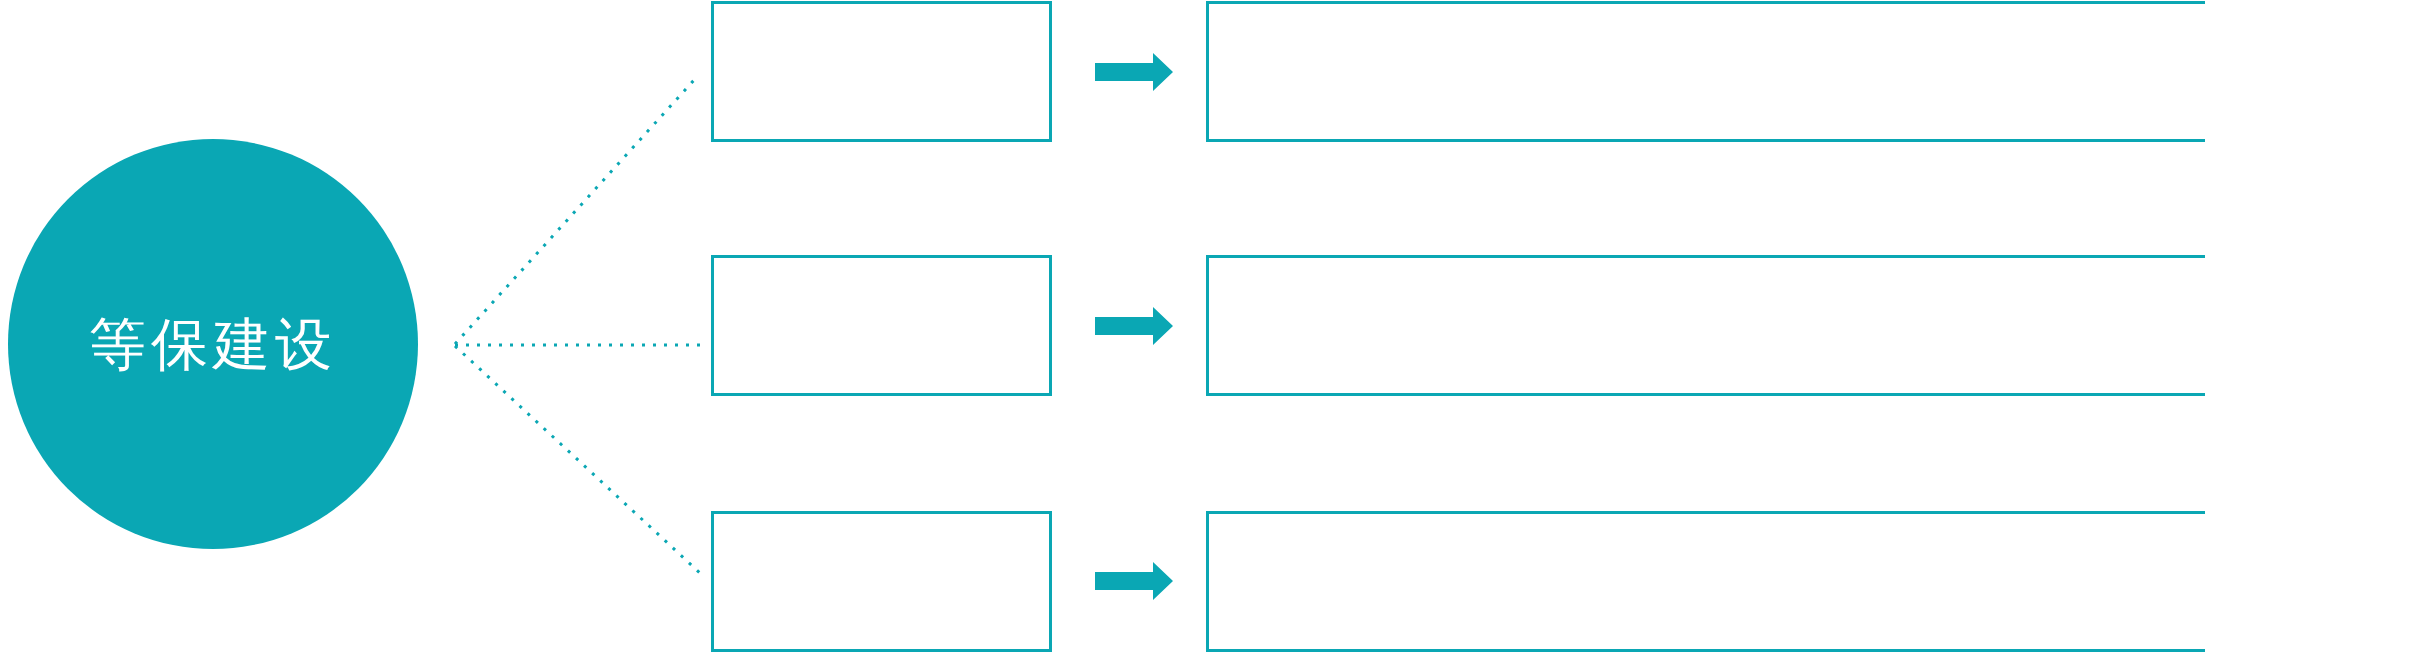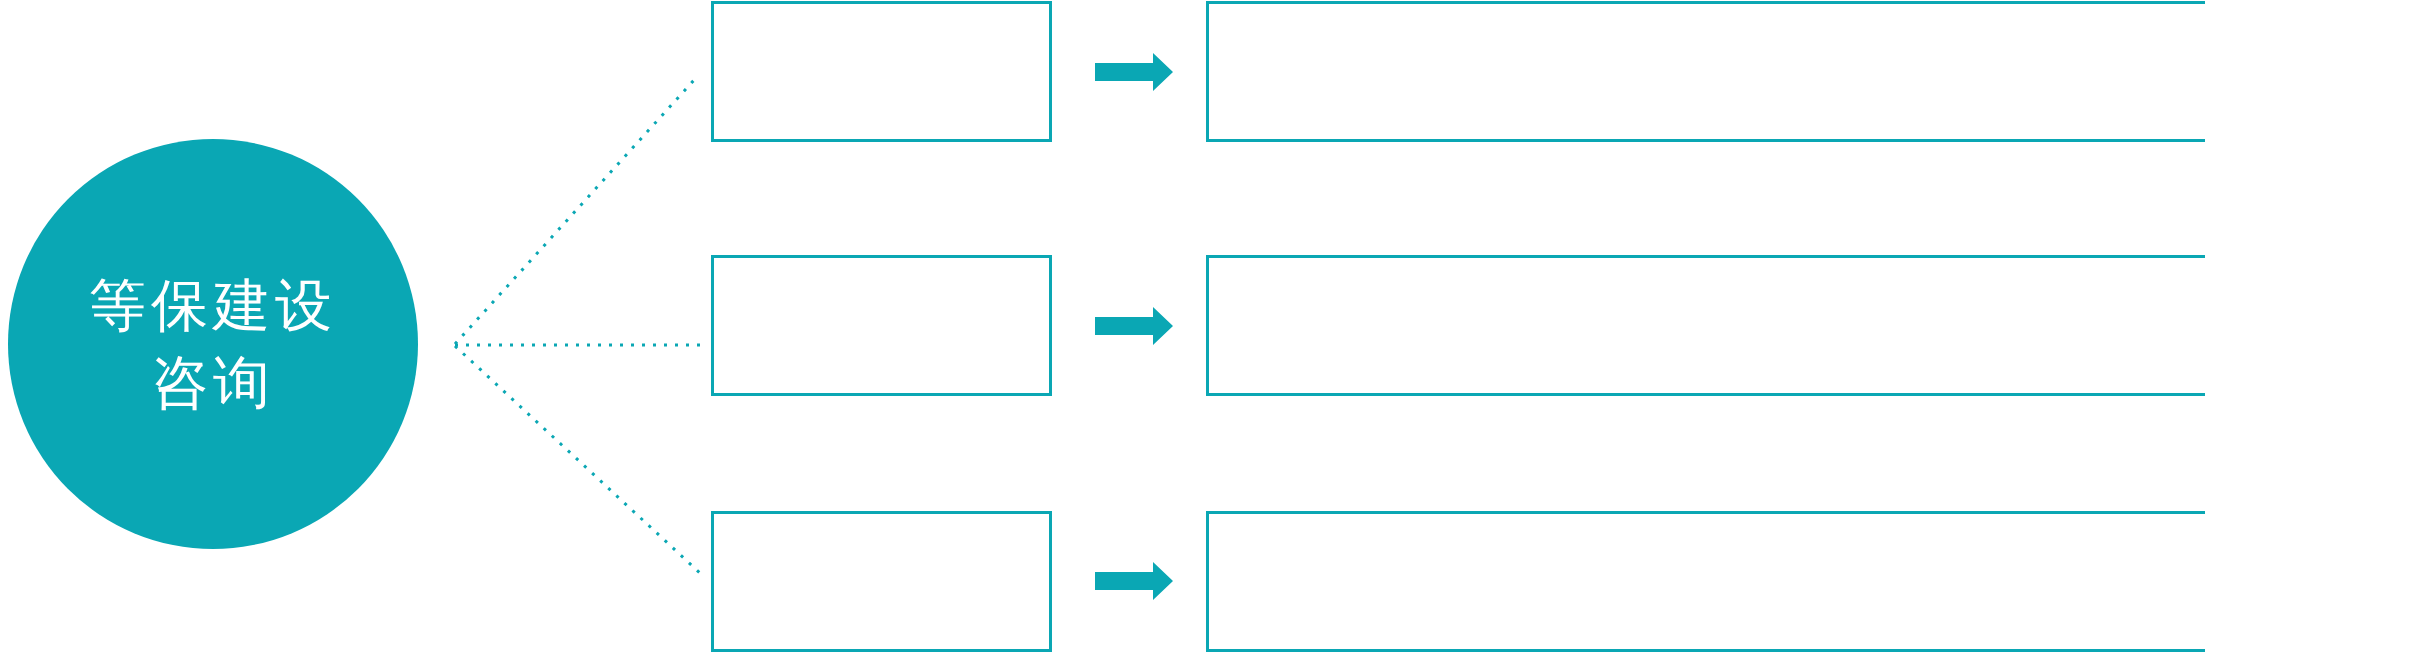--- a/index.html
+++ b/index.html
@@ -75,21 +75,20 @@
   .arrow-row-2 { top: 306px; }
   .arrow-row-3 { top: 561px; }
 </style>
 </head>
 <body>
 
 <div class="canvas">
 
   <div class="hub-circle">
     <div class="hub-line">等保建设</div>
-    <div class="hub-line">咨询</div>
   </div>
 
   <svg class="connectors" viewBox="0 0 2434 655" xmlns="http://www.w3.org/2000/svg">
     <line x1="455" y1="344" x2="695" y2="79" stroke-width="3" stroke-dasharray="3 8" stroke="#0AA7B4"></line>
     <line x1="455" y1="345" x2="706" y2="345" stroke-width="3" stroke-dasharray="3 8" stroke="#0AA7B4"></line>
     <line x1="455" y1="346" x2="701" y2="574" stroke-width="3" stroke-dasharray="3 8" stroke="#0AA7B4"></line>
   </svg>
 
   <div class="box category-box row-1">
     <span></span>

